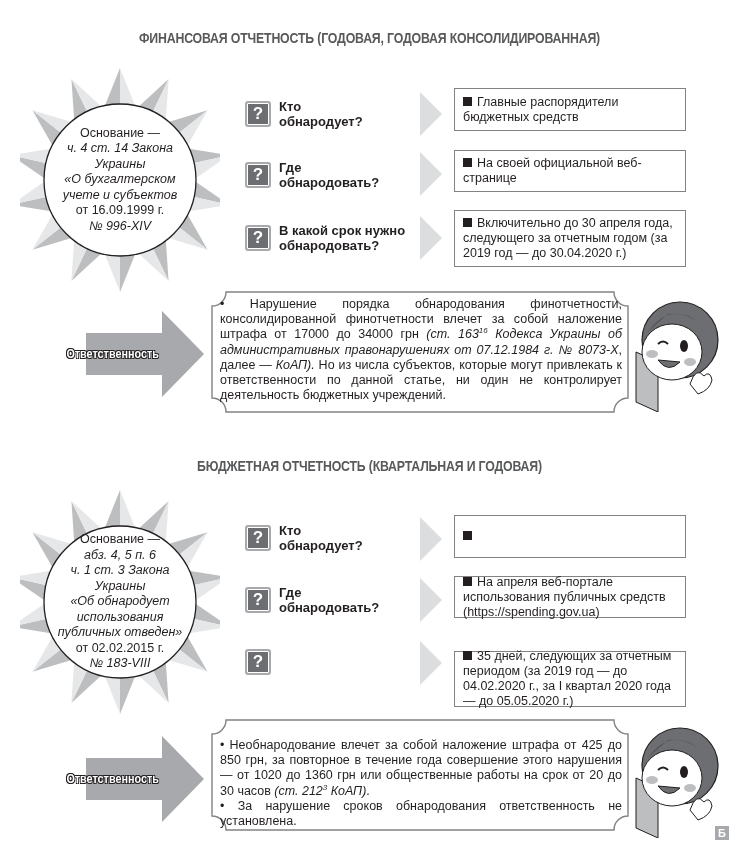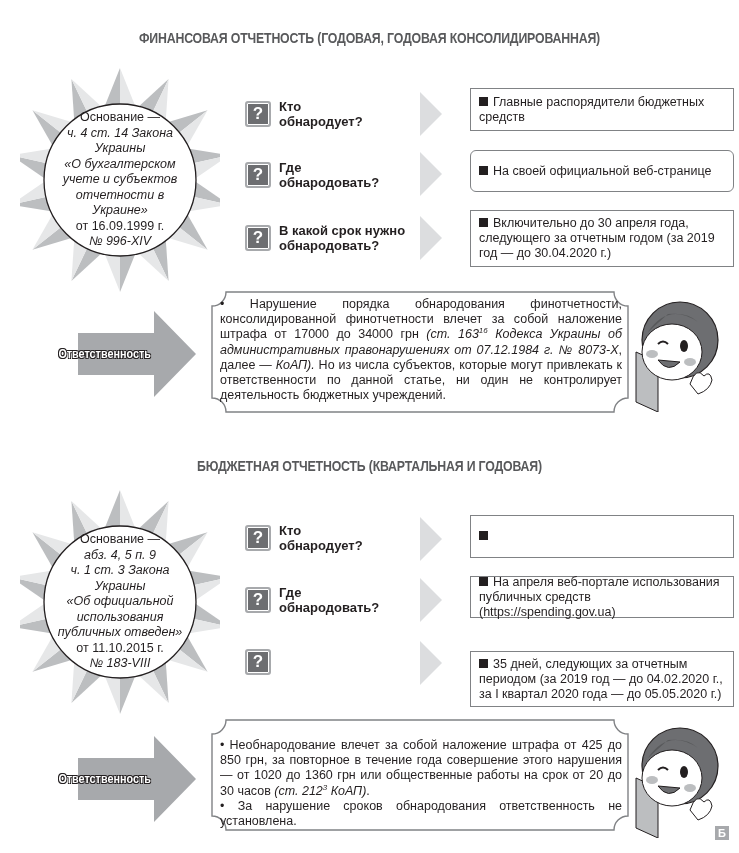--- a/index.html
+++ b/index.html
@@ -1,28 +1,28 @@
 <!DOCTYPE html>
 <html><head>
 <meta charset="utf-8">
 <style>
   html,body{margin:0;padding:0;background:#fff;}
   body{width:739px;height:853px;position:relative;overflow:hidden;font-family:"Liberation Sans",sans-serif;color:#231f20;}
   .section-title{position:absolute;left:0;width:739px;text-align:center;font-weight:bold;font-size:14px;color:#58595b;letter-spacing:-0.2px;font-family:"Liberation Sans Narrow","Liberation Sans",sans-serif;transform:scaleX(0.88);}
   .sun{position:absolute;width:200px;height:230px;}
   .sun svg{position:absolute;left:0;top:0;}
-  .sun-text{position:absolute;left:30px;top:0;width:140px;height:230px;display:flex;flex-direction:column;justify-content:center;align-items:center;text-align:center;font-size:12.5px;line-height:15.5px;}
+  .sun-text{position:absolute;left:30px;top:0;width:140px;height:230px;display:flex;flex-direction:column;justify-content:center;align-items:center;font-size:12.5px;line-height:15.5px;}
   .sun-text .it{font-style:italic;}
   .qrow{position:absolute;left:245px;height:40px;display:flex;align-items:center;}
   .qicon{width:22px;height:22px;background:#6d6e71;border:2px solid #a7a9ac;border-radius:3px;box-shadow:inset 0 0 0 1px #fff;color:#fff;font-weight:bold;font-size:17px;line-height:22px;text-align:center;margin-right:8px;}
   .qlabel{font-weight:bold;font-size:13px;line-height:15px;white-space:pre-line;color:#231f20;}
   .chev{position:absolute;width:22px;height:44px;}
-  .ansbox{position:absolute;left:470px;width:264px;border:1.5px solid #808285;padding:4px 8px;box-sizing:border-box;font-size:12.5px;line-height:15px;display:flex;align-items:center;}
+  .ansbox{position:absolute;left:454px;width:232px;border:1.5px solid #808285;padding:4px 8px;box-sizing:border-box;font-size:12.5px;line-height:15px;display:flex;align-items:center;}
   .ansbox .bul{display:inline-block;width:9px;height:9px;background:#231f20;margin-right:5px;vertical-align:0px;}
-  .arrow{position:absolute;left:44px;width:118px;height:86px;padding-left:34px;}
+  .arrow{position:absolute;left:52px;width:118px;height:86px;padding-left:34px;}
   .arrow-label{position:absolute;left:0;top:0;width:118px;height:86px;display:flex;align-items:center;padding-left:16px;box-sizing:border-box;color:#fff;font-weight:bold;font-size:12px;text-shadow:-1px -1px 0 #231f20,1px -1px 0 #231f20,-1px 1px 0 #231f20,1px 1px 0 #231f20;transform:scaleX(0.9);transform-origin:left center;}
   .scroll{position:absolute;}
   .scroll svg{position:absolute;left:0;top:0;}
   .scroll-text{position:absolute;font-size:12.5px;line-height:15.2px;text-align:justify;}
   .scroll-text .it{font-style:italic;}
   .scroll-text sup{font-size:8px;line-height:0;}
   .kid{position:absolute;}
   .page-badge{position:absolute;left:715px;top:826px;width:14px;height:14px;background:#a7a9ac;color:#fff;font-weight:bold;font-size:11px;line-height:14px;text-align:center;}
 </style>
 </head>
@@ -61,21 +61,20 @@
       <polygon points="54.47997985183052,59.21534471102071 51.40502121883347,14.091486794929068 71.36367321824116,55.53605471844034" fill="#bcbec0"></polygon>
       <polygon points="71.36367321824116,55.53605471844034 51.40502121883347,14.091486794929068 84.76706859923704,44.629851492698634" fill="#e6e7e8"></polygon>
       <circle cx="100" cy="115" r="76" fill="#fff" stroke="#231f20" stroke-width="1.3"></circle>
     </svg>
   <div class="sun-text">
     <div>Основание —</div>
     <div class="it">ч. 4 ст. 14 Закона</div>
     <div class="it">Украины</div>
     <div class="it">«О бухгалтерском</div>
     <div class="it">учете и субъектов</div>
-    <div class="it">отчетности в Украине»</div>
     <div>от 16.09.1999 г.</div>
     <div class="it">№ 996-XIV</div>
   </div>
 </div>
 
 <div class="qrow" style="top:94px;">
   <div class="qicon">?</div>
   <div class="qlabel">Кто
 обнародует?</div>
 </div>
@@ -87,21 +86,21 @@
   </div>
 
 <div class="qrow" style="top:155px;">
   <div class="qicon">?</div>
   <div class="qlabel">Где
 обнародовать?</div>
 </div>
 <svg class="chev" style="left:420px;top:152px;">
     <polygon points="0,0 22,22 0,44" fill="#dcdddf"></polygon>
   </svg>
-<div class="ansbox" style="top:150px;height:42px;border-radius:6px;">
+<div class="ansbox" style="top:150px;height:42px;">
     <span><span class="bul"></span><span>На своей официальной веб-странице</span></span>
   </div>
 
 <div class="qrow" style="top:218px;">
   <div class="qicon">?</div>
   <div class="qlabel">В какой срок нужно
 обнародовать?</div>
 </div>
 <svg class="chev" style="left:420px;top:216px;">
     <polygon points="0,0 22,22 0,44" fill="#dcdddf"></polygon>
@@ -167,27 +166,27 @@
       <polygon points="28.004531913661566,115.80782116153452 -9.191926164364247,90.0776553968928 35.65475779599964,100.31361835888326" fill="#bcbec0"></polygon>
       <polygon points="35.65475779599964,100.31361835888326 -9.191926164364247,90.0776553968928 35.484825090251775,83.0345153898053" fill="#e6e7e8"></polygon>
       <polygon points="34.78382415804202,84.49015882455602 12.434873963580657,45.16914219182186 48.39912215711003,73.8496730773236" fill="#bcbec0"></polygon>
       <polygon points="48.39912215711003,73.8496730773236 12.434873963580657,45.16914219182186 55.7431398844136,58.208008199135875" fill="#e6e7e8"></polygon>
       <polygon points="54.47997985183052,59.21534471102071 51.40502121883347,14.091486794929068 71.36367321824116,55.53605471844034" fill="#bcbec0"></polygon>
       <polygon points="71.36367321824116,55.53605471844034 51.40502121883347,14.091486794929068 84.76706859923704,44.629851492698634" fill="#e6e7e8"></polygon>
       <circle cx="100" cy="115" r="76" fill="#fff" stroke="#231f20" stroke-width="1.3"></circle>
     </svg>
   <div class="sun-text">
     <div>Основание —</div>
-    <div class="it">абз. 4, 5 п. 9</div>
+    <div class="it">абз. 4, 5 п. 6</div>
     <div class="it">ч. 1 ст. 3 Закона</div>
     <div class="it">Украины</div>
-    <div class="it">«Об официальной</div>
+    <div class="it">«Об обнародует</div>
     <div class="it">использования</div>
     <div class="it">публичных отведен»</div>
-    <div>от 11.10.2015 г.</div>
+    <div>от 02.02.2015 г.</div>
     <div class="it">№ 183-VIII</div>
   </div>
 </div>
 
 <div class="qrow" style="top:518px;">
   <div class="qicon">?</div>
   <div class="qlabel">Кто
 обнародует?</div>
 </div>
 <svg class="chev" style="left:420px;top:517px;">

